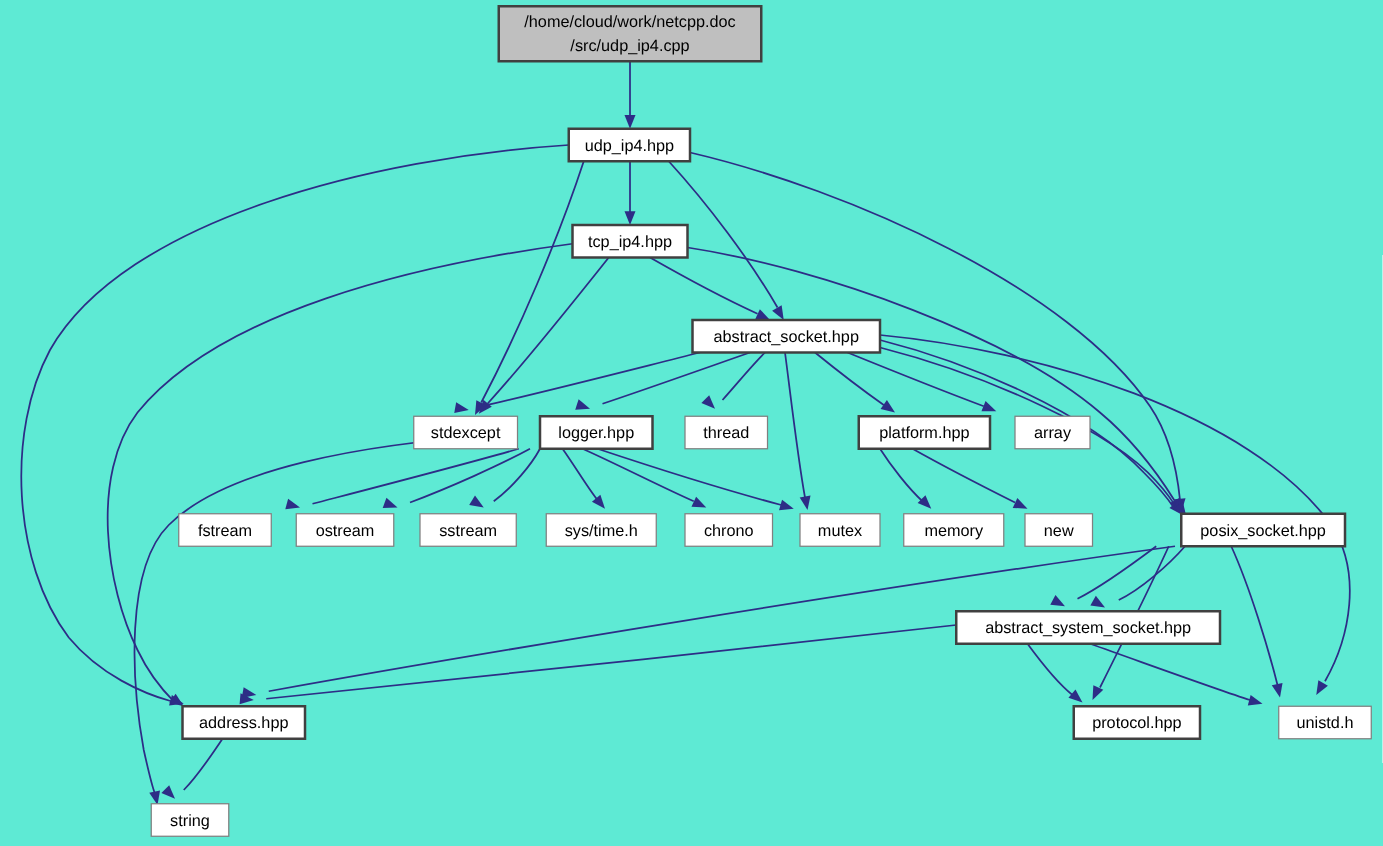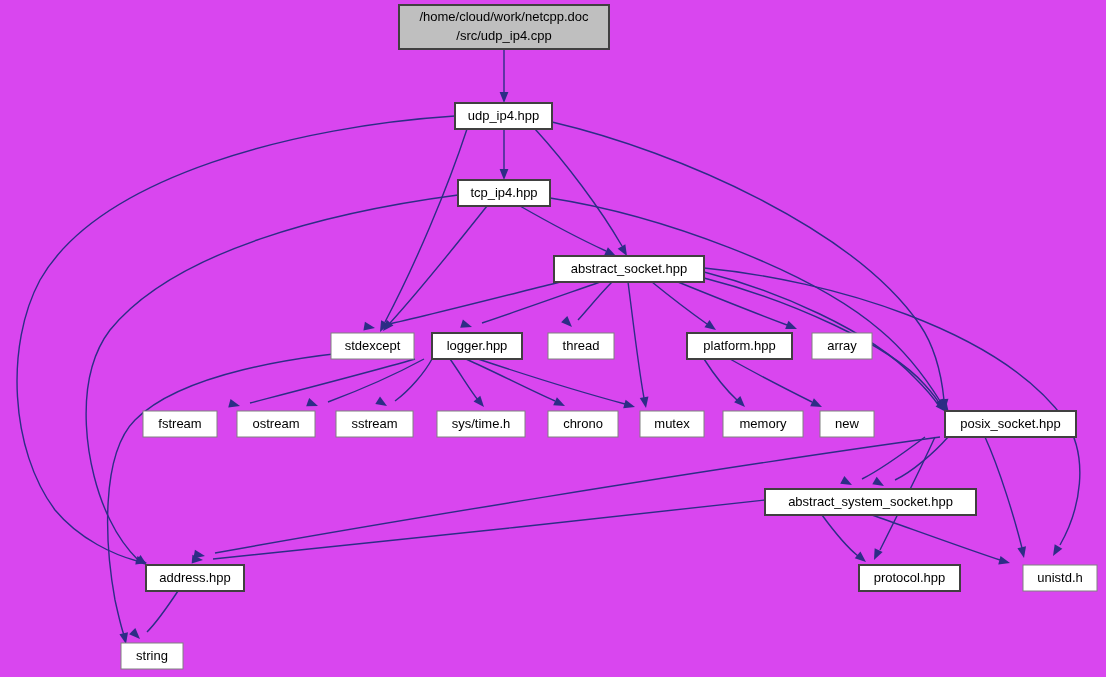--- a/index.html
+++ b/index.html
@@ -10,21 +10,21 @@
   body {
     width: 1106px;
     height: 677px;
     font-family: "Liberation Sans", sans-serif;
     overflow: hidden;
   }
   #graph-root {
     position: relative;
     width: 1106px;
     height: 677px;
-    background: #d946ef;
+    background: #5eead4;
   }
   svg#depgraph {
     display: block;
     width: 1106px;
     height: 677px;
   }
   .edge-path {
     fill: none;
     stroke: #2d2d86;
     stroke-width: 1.4;

